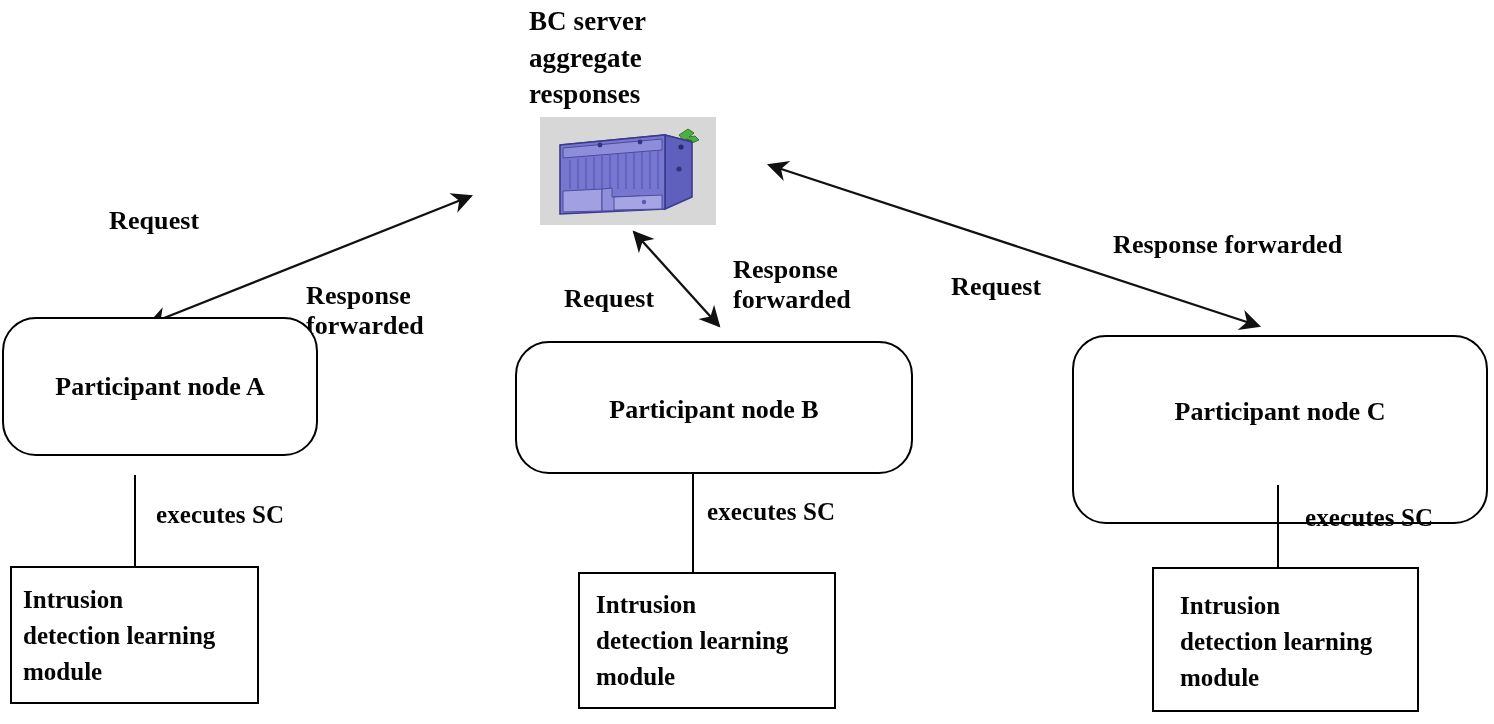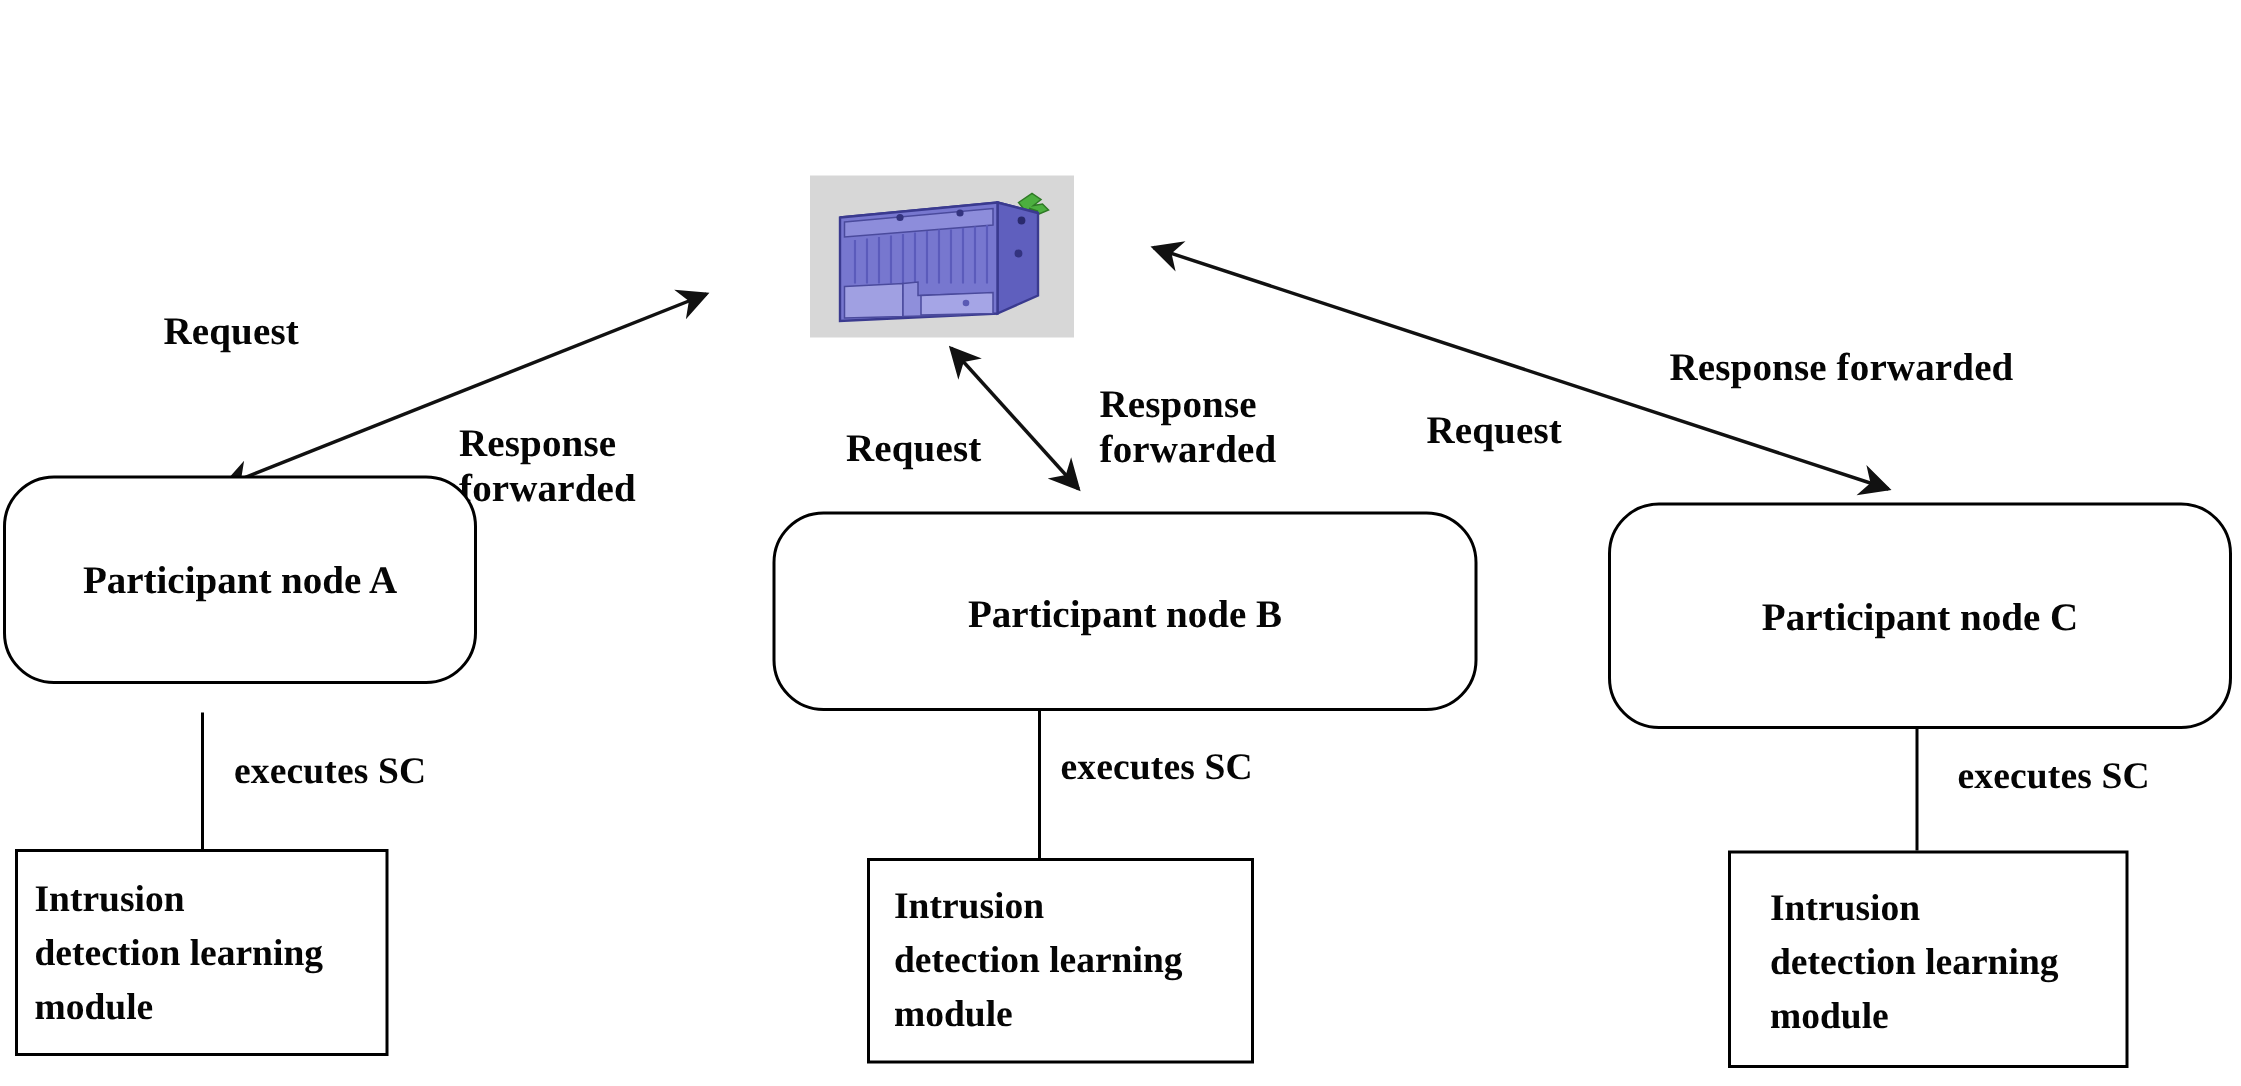--- a/index.html
+++ b/index.html
@@ -60,22 +60,22 @@
   .node-label {
     position: absolute;
     left: 0;
     right: 0;
     text-align: center;
     font-size: 26px;
     font-weight: bold;
     color: #050505;
   }
   #node-a { left: 2px;    top: 317px; width: 316px; height: 139px; }
-  #node-b { left: 515px;  top: 341px; width: 470px; height: 133px; }
-  #node-c { left: 1072px; top: 335px; width: 416px; height: 151px; }
+  #node-b { left: 515px;  top: 341px; width: 398px; height: 133px; }
+  #node-c { left: 1072px; top: 335px; width: 416px; height: 189px; }
   #node-a .node-label { top: 53px; }
   #node-b .node-label { top: 52px; }
   #node-c .node-label { top: 60px; }
   
   .module-box {
     position: absolute;
     border: 2.6px solid #000;
     background: #fff;
     box-sizing: border-box;
     padding-left: 47px;
@@ -112,20 +112,23 @@
   #label-response-c { left: 1113px; top: 230px;  font-size: 26px; }
   #label-sc-a { left: 156px;  top: 500px; font-size: 25px; }
   #label-sc-b { left: 707px;  top: 497px; font-size: 25px; }
   #label-sc-c { left: 1305px; top: 503px; font-size: 25px; }
 </style>
 </head>
 <body>
 
 <div id="canvas">
 
+  <div class="lbl" id="server-title">BC server
+aggregate
+responses</div>
 
   <div id="server-icon">
     <svg width="176" height="108" viewBox="0 0 176 108">
 
       <path d="M139 18 l9 -6 l6 4 l-5 4 l6 -1 l4 4 l-7 3 l-9 -3 z" fill="#4caf3f" stroke="#2f7a26" stroke-width="1"></path>
       <path d="M146 22 l6 2" stroke="#2f7a26" stroke-width="1.4" fill="none"></path>
 
       <polygon points="20,28 125,18 152,25 47,36" fill="#8a8ad8" stroke="#3a3a8f" stroke-width="1.6"></polygon>
 
       <polygon points="125,18 152,25 152,80 125,92" fill="#5f5fbe" stroke="#3a3a8f" stroke-width="1.6"></polygon>

